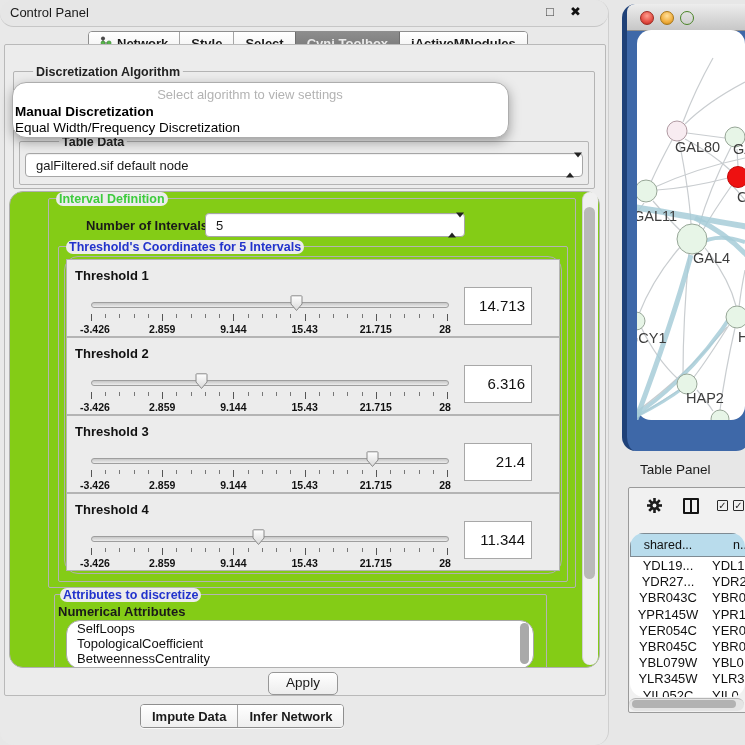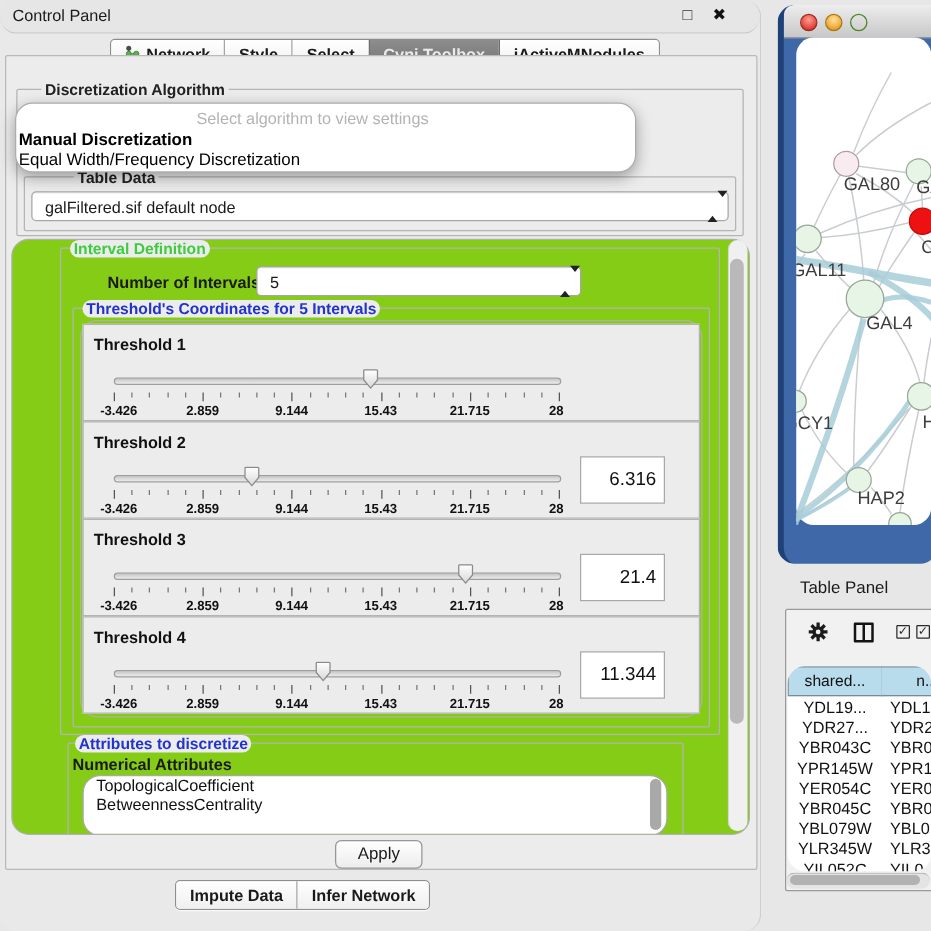--- a/index.html
+++ b/index.html
@@ -196,20 +196,21 @@
               <div class="tick-lab" style="left: 378px;">28</div>
               <div class="th-thumb" style="left: 221.982px;"><svg width="15" height="17" viewBox="0 0 15 17">
                   <path d="M2,1.5 Q2,0.8 2.8,0.8 L12.2,0.8 Q13,0.8 13,1.5 L13,9 L7.5,15.5 L2,9 Z" fill="url(#g0)" stroke="#8a8a8a"></path>
                   <defs>
                     <linearGradient id="g0" x1="0" y1="0" x2="0" y2="1">
                       <stop offset="0" stop-color="#ffffff"></stop>
                       <stop offset="1" stop-color="#d8d8d8"></stop>
                     </linearGradient>
                   </defs>
                 </svg></div>
+              <div class="th-value">14.713</div>
             </div>
             <div class="th-row" style="left: 1px; top: 80px;">
               <div class="th-title">Threshold 2</div>
               <div class="th-track"></div>
               <div class="tick major" style="left: 24px;"></div>
               <div class="tick-lab" style="left: 28px;">-3.426</div>
               <div class="tick minor" style="left: 38.24px;"></div>
               <div class="tick minor" style="left: 52.48px;"></div>
               <div class="tick minor" style="left: 66.72px;"></div>
               <div class="tick minor" style="left: 80.96px;"></div>
@@ -341,20 +342,21 @@
                   </defs>
                 </svg></div>
               <div class="th-value">11.344</div>
             </div>
           </div>
 
         <div class="abs grp" style="left:44px;top:402px;width:491px;height:80px;"></div>
         <div class="abs grp-label lbl-blue" style="left:50px;top:396px;">Attributes to discretize</div>
         <div class="abs" style="left:48px;top:412px;font-size:13px;font-weight:700;">Numerical Attributes</div>
         <div id="attr-list" class="abs" style="left:56px;top:428px;">
+            <div class="attr-item">SelfLoops</div>
             <div class="attr-item">TopologicalCoefficient</div>
             <div class="attr-item">BetweennessCentrality</div>
           </div>
         <div id="attr-scroll" class="abs" style="left:510px;top:431px;"></div>
       </div>
 
       <div id="vscroll-channel" class="abs" style="left:577px;top:147px;"></div>
       <div id="vscroll-thumb" class="abs" style="left:579px;top:162px;"></div>
 
       <div id="apply-btn" class="abs" style="left:263px;top:627px;">Apply</div>

